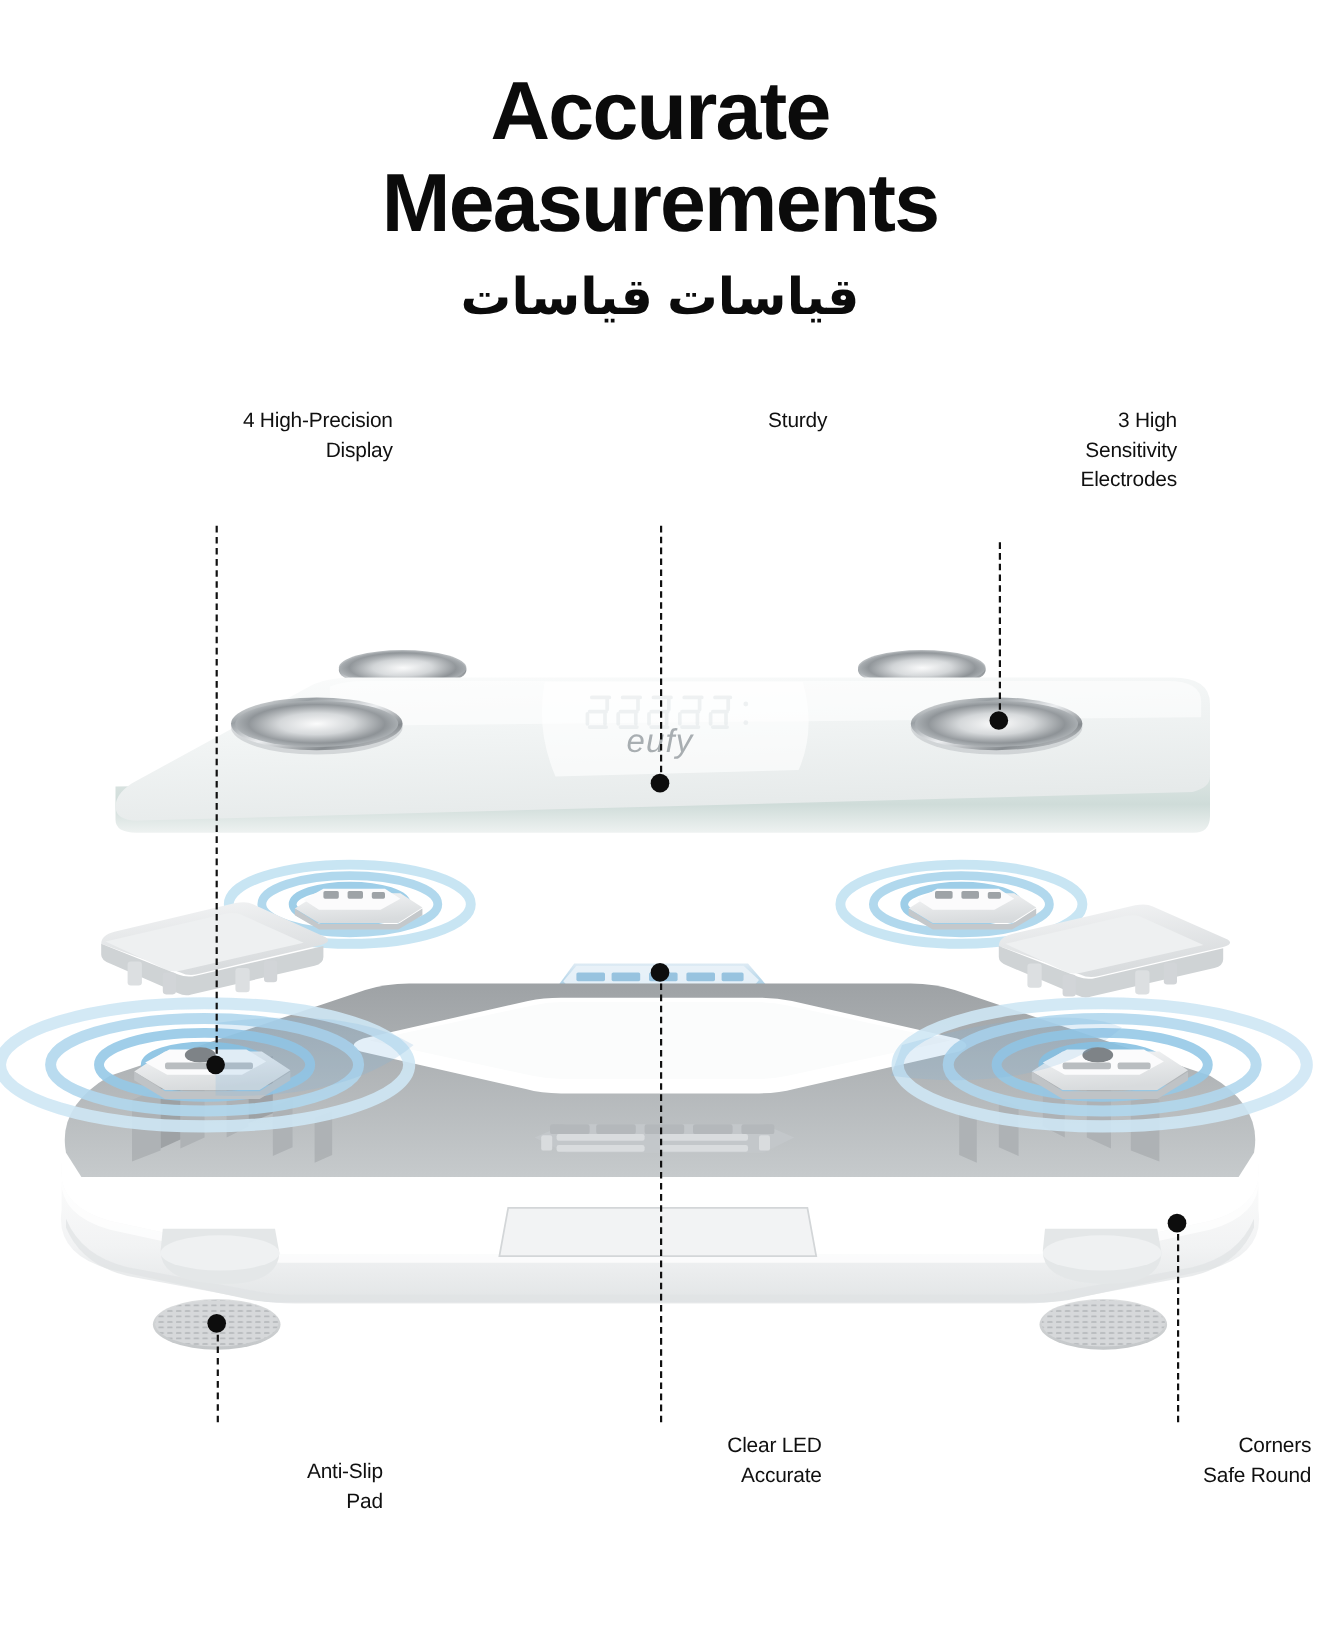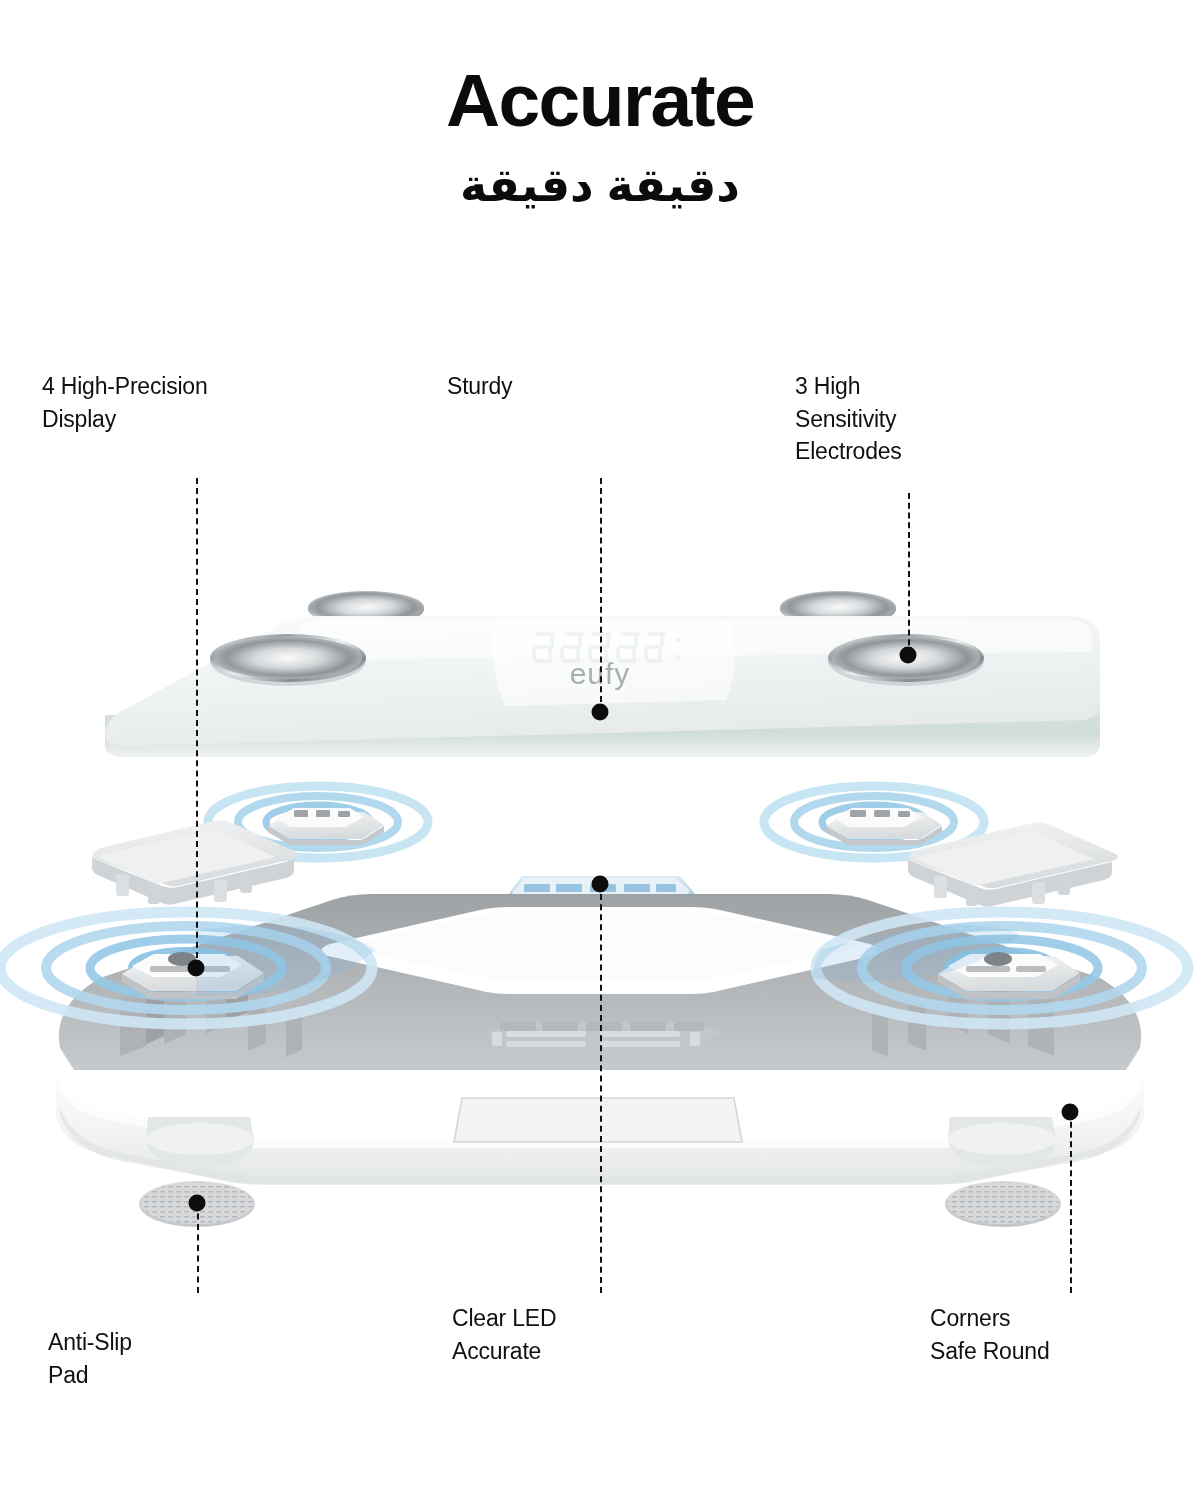--- a/index.html
+++ b/index.html
@@ -31,22 +31,22 @@
     font-weight: 700;
     line-height: 1.3;
     margin-top: 14px;
     color: #0b0b0b;
     direction: rtl;
   }
 
   
   .callout {
     position: absolute;
-    text-align: left;
-    font-size: 23px;
+    text-align: right;
+    font-size: 19px;
     font-weight: 500;
     line-height: 1.42;
     color: #101010;
     letter-spacing: -0.2px;
   }
   .callout span { display: block; }
 
   .cl-sensors    { left: 42px;  top: 370px;  width: 315px; }
   .cl-glass      { left: 447px; top: 370px;  width: 305px; }
   .cl-electrodes { left: 795px; top: 370px;  width: 275px; }
@@ -67,20 +67,21 @@
     background: #0d0d0d;
     transform: translate(-50%, -50%);
   }
 
   
   .stage {
     position: absolute;
     left: 0; top: 0;
     width: 1027px; height: 1500px;
     pointer-events: none;
+    font-style: italic;
   }
 </style>
 </head>
 <body>
 
 <div class="stage">
   <svg width="1200" height="1500" viewBox="0 0 1200 1500" xmlns="http://www.w3.org/2000/svg">
     <defs>
       <linearGradient id="glassTop" x1="0" y1="0" x2="0.35" y2="1">
         <stop offset="0%" stop-color="#fbfcfc"></stop>
@@ -365,21 +366,22 @@
     </g>
     <g>
       <ellipse cx="1003" cy="1204" rx="58" ry="23" fill="url(#padGrad)"></ellipse>
       <ellipse cx="1003" cy="1203" rx="56" ry="21" fill="url(#padTex)"></ellipse>
     </g>
   </svg>
 </div>
 
 <div class="header">
   <div class="title-line">Accurate</div>
-  <div class="title-ar">دقيقة دقيقة</div>
+  <div class="title-line">Measurements</div>
+  <div class="title-ar">قياسات قياسات</div>
 </div>
 
 <div class="callout cl-sensors">
   <span>4 High-Precision</span>
   <span>Display</span>
 </div>
 
 <div class="callout cl-glass">
   <span>Sturdy</span>
 </div>

